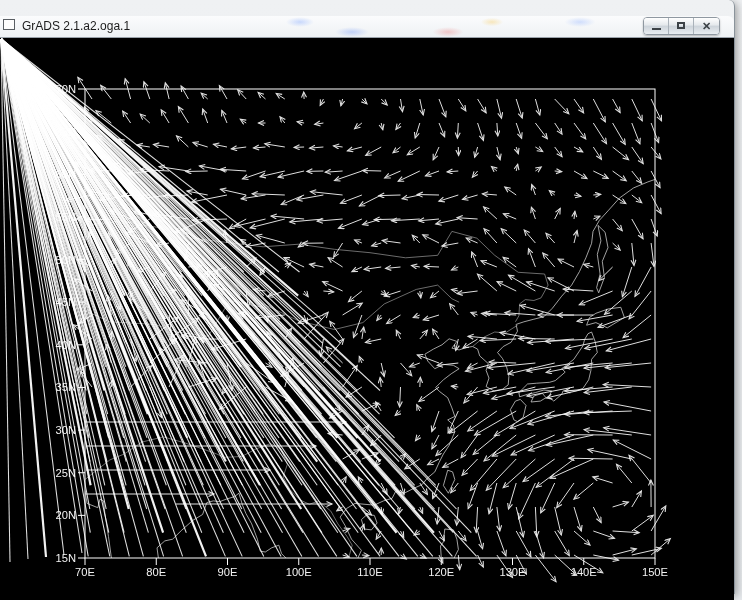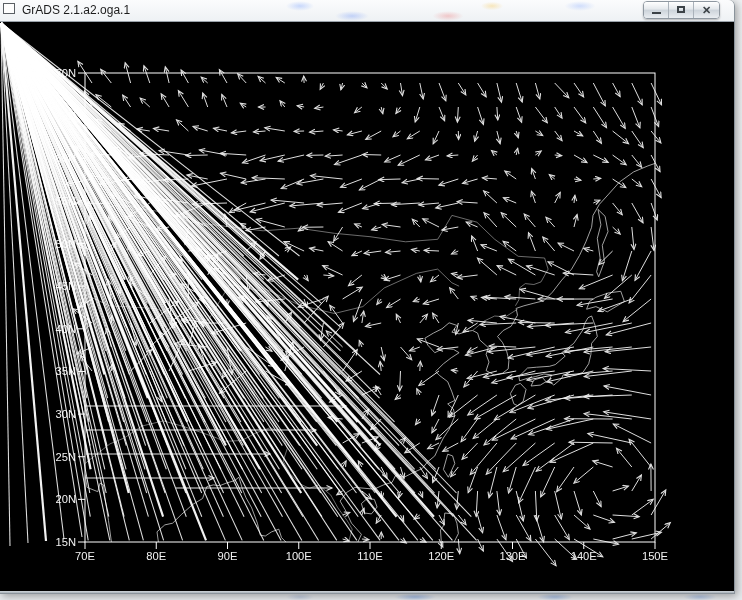--- a/index.html
+++ b/index.html
@@ -24,20 +24,21 @@
     position:relative;height:21px;border-radius:0 6px 0 0;
     background:
       radial-gradient(20px 7px at 300px 6px, rgba(90,140,255,.30), transparent 70%),
       radial-gradient(24px 7px at 352px 16px, rgba(70,120,250,.28), transparent 70%),
       radial-gradient(22px 7px at 448px 16px, rgba(235,70,70,.26), transparent 70%),
       radial-gradient(16px 6px at 492px 6px, rgba(245,195,70,.35), transparent 70%),
       radial-gradient(22px 7px at 580px 6px, rgba(90,140,255,.25), transparent 70%),
       radial-gradient(26px 7px at 690px 13px, rgba(90,140,255,.20), transparent 70%),
       linear-gradient(#fbfcfd,#eef1f4);
     border-bottom:1px solid #9aa2aa;
+    margin-top:16px;
   }
   .app-icon{
     position:absolute;left:3px;top:3px;width:12px;height:11px;
     background:#fdfdfd;border:1px solid #5a5f64;box-sizing:border-box;
   }
   .win-title{
     position:absolute;left:22px;top:3px;font-size:12px;color:#1c1c1c;
     white-space:nowrap;letter-spacing:0px;
   }
   .controls{

